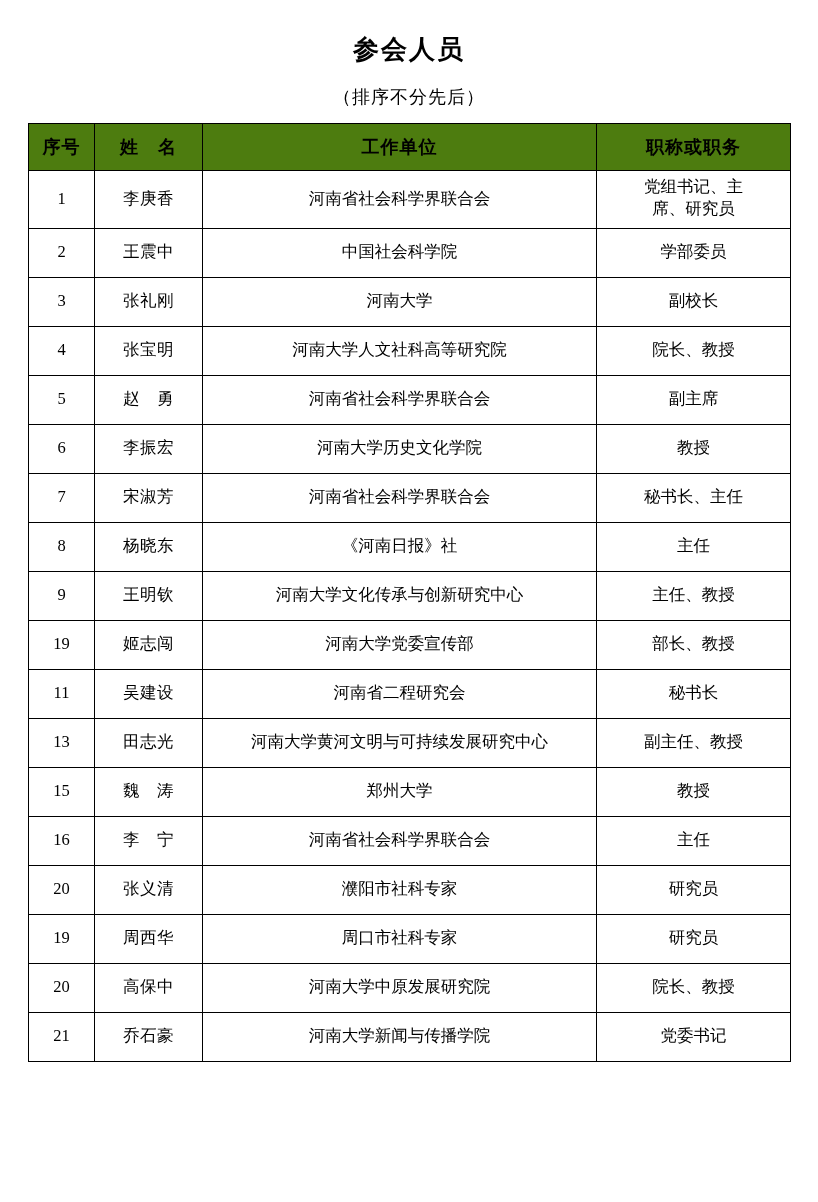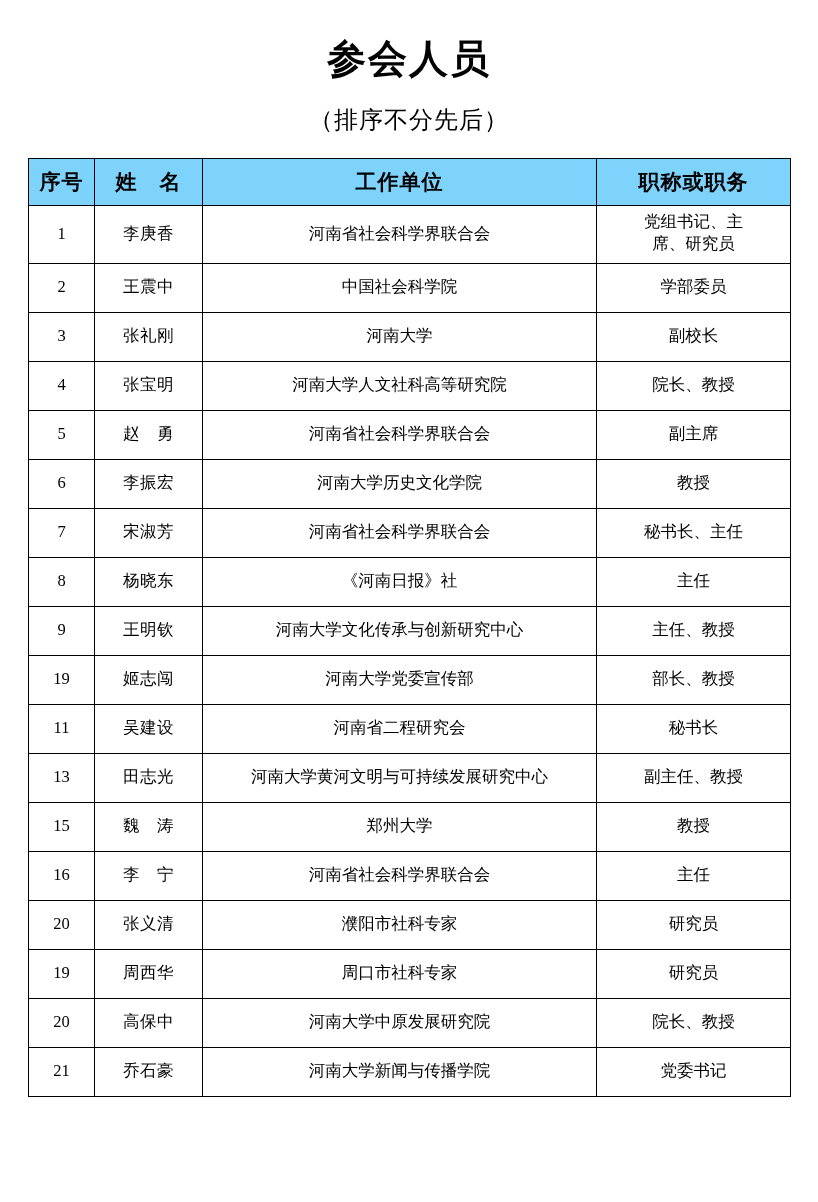--- a/index.html
+++ b/index.html
@@ -15,52 +15,52 @@
   }
   .page {
     width: 818px;
     box-sizing: border-box;
     padding: 0 28px;
   }
   .doc-title {
     text-align: center;
     font-family: "Liberation Sans", "DejaVu Sans", sans-serif;
     font-weight: bold;
-    font-size: 39px;
+    font-size: 26px;
     letter-spacing: 2px;
     margin: 20px 0 0 0;
     padding-top: 12px;
   }
   .doc-subtitle {
     text-align: center;
     font-family: "Liberation Serif", "DejaVu Serif", serif;
-    font-size: 24px;
-    margin: 18px 0 22px 0;
+    font-size: 18px;
+    margin: 18px 0 14px 0;
     letter-spacing: 1px;
   }
   table.roster {
     border-collapse: collapse;
     width: 762px;
     margin: 0 auto;
     table-layout: fixed;
   }
   table.roster th,
   table.roster td {
     border: 1px solid #000000;
     text-align: center;
     vertical-align: middle;
     font-size: 16.5px;
     line-height: 1.35;
     padding: 6px 4px;
   }
   table.roster thead th {
-    background: #7dd3fc;
+    background: #4d7c0f;
     font-family: "Liberation Sans", "DejaVu Sans", sans-serif;
     font-weight: bold;
-    font-size: 21px;
+    font-size: 18px;
     letter-spacing: 1px;
     height: 34px;
     margin-left: 36px;
   }
   table.roster tbody td {
     height: 36px;
   }
   .col-idx { width: 66px; }
   .col-name { width: 108px; }
   .col-unit { width: 394px; }

